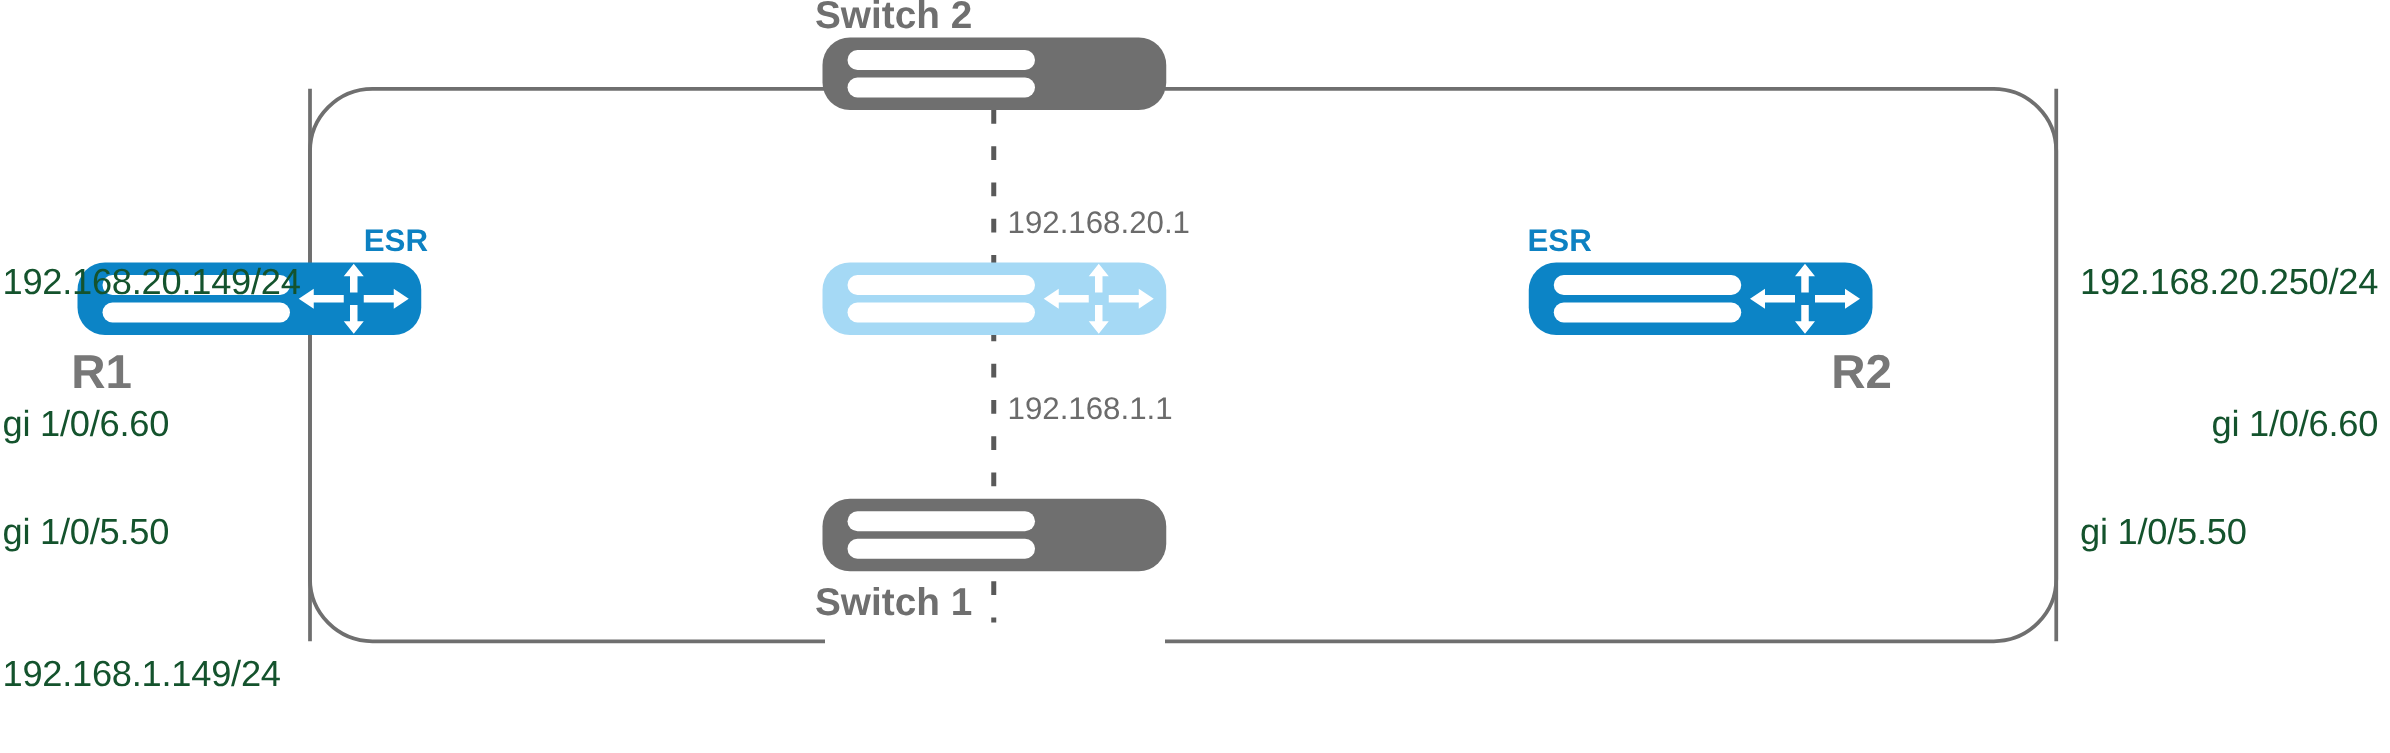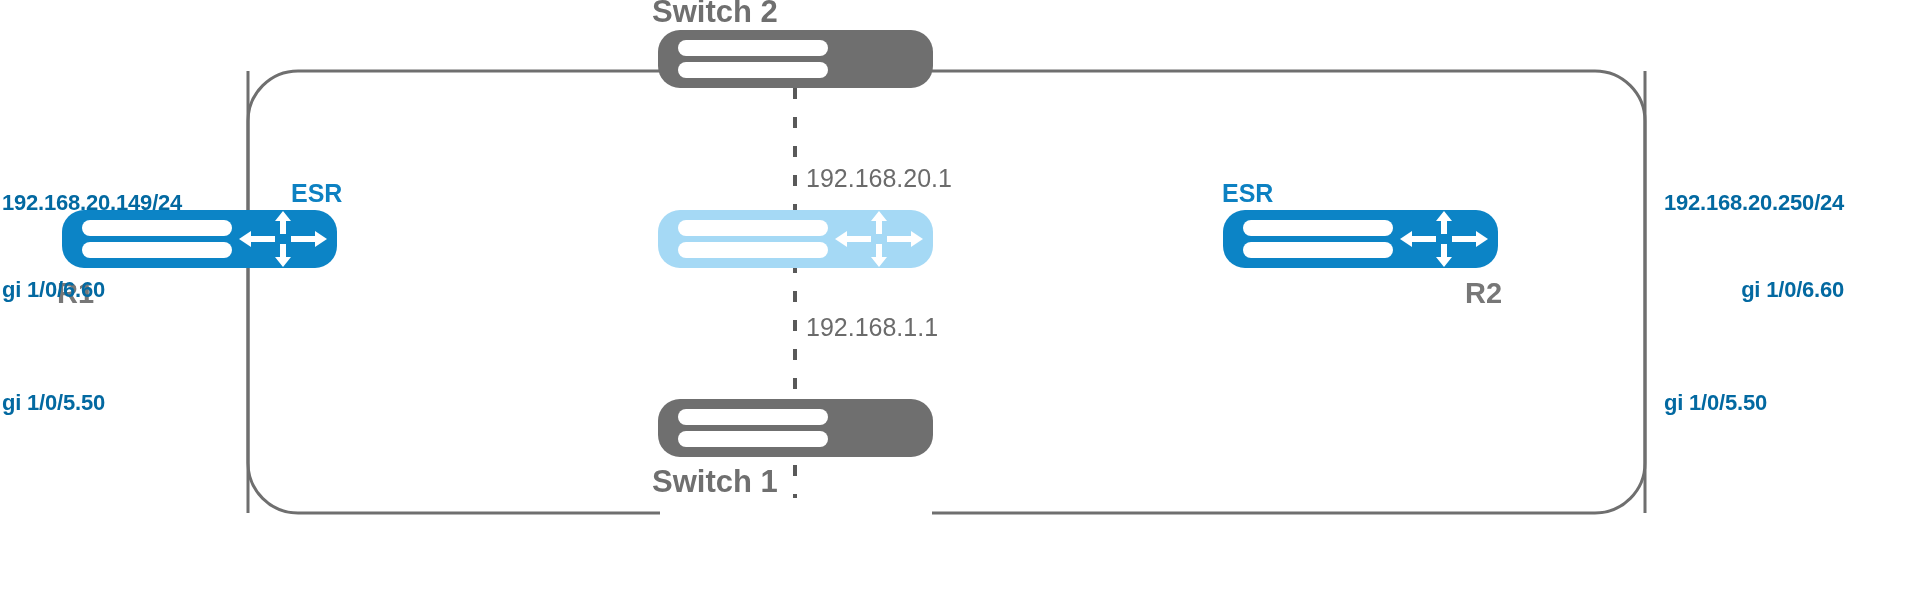--- a/index.html
+++ b/index.html
@@ -23,34 +23,34 @@
     left: 0;
     top: 0;
     width: 1912px;
     height: 602px;
     pointer-events: none;
   }
 
   
   .annot {
     position: absolute;
-    color: #0369a1;
-    font-weight: bold;
-    font-size: 22px;
+    color: #14532d;
+    font-weight: normal;
+    font-size: 29px;
     line-height: 1.32;
     white-space: pre;
     letter-spacing: -0.2px;
   }
   .annot.right { text-align: right; }
 
   .node-label {
     position: absolute;
     color: #777777;
     font-weight: bold;
-    font-size: 29px;
+    font-size: 38px;
     white-space: nowrap;
   }
   .esr-label {
     position: absolute;
     color: #0d81c2;
     font-weight: bold;
     font-size: 25px;
     white-space: nowrap;
   }
   .switch-label {
@@ -157,20 +157,21 @@
   </div>
   <div class="node-label" style="left:1465px; top:277px;">R2</div>
 
   <div class="annot" style="left:2px; top:130px;">
     <div>192.168.20.149/24</div>
     <div>gi 1/0/6.60</div>
   </div>
 
   <div class="annot" style="left:2px; top:330px;">
     <div>gi 1/0/5.50</div>
+    <div>192.168.1.149/24</div>
   </div>
 
   <div class="annot right" style="left:1664px; top:130px;">
     <div>192.168.20.250/24</div>
     <div>gi 1/0/6.60</div>
   </div>
 
   <div class="annot right" style="left:1664px; top:330px;">
     <div>gi 1/0/5.50</div>
   </div>

